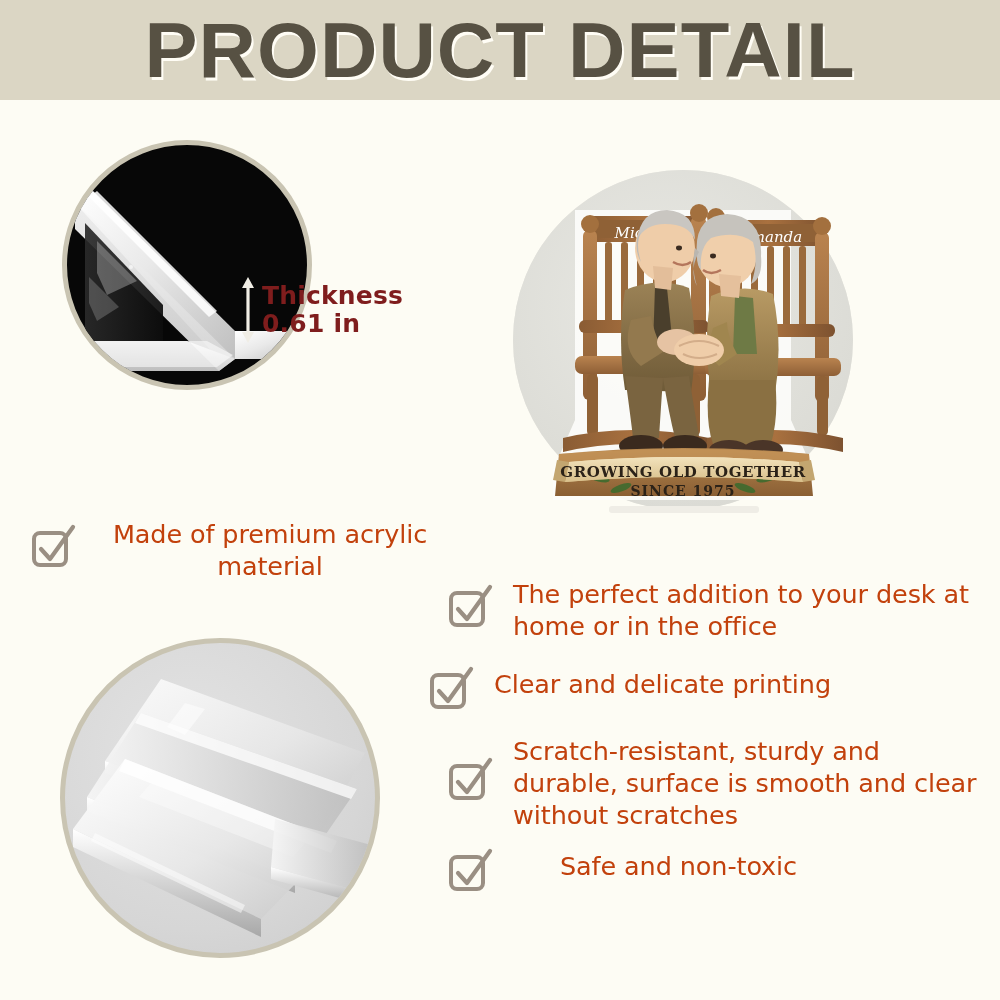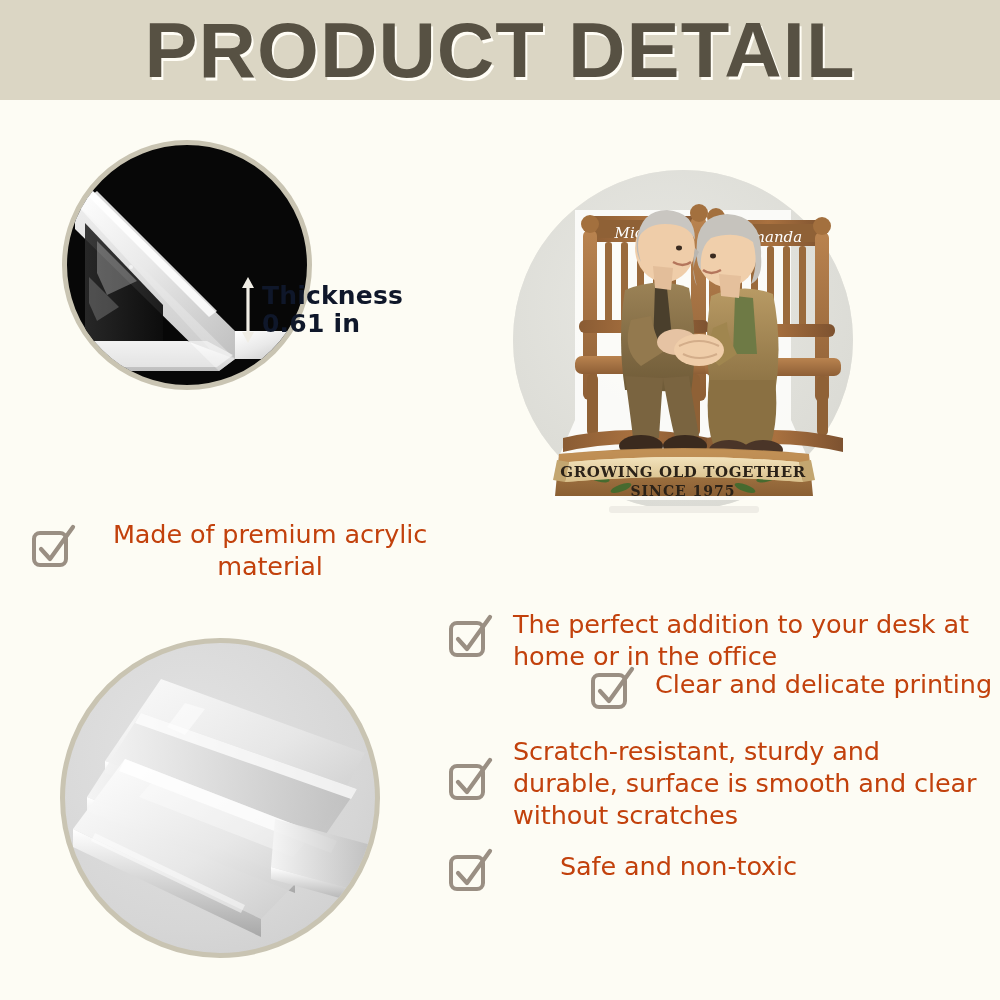--- a/index.html
+++ b/index.html
@@ -35,21 +35,21 @@
   
   .circle-thickness {
     left:62px; top:140px; width:250px; height:250px;
     background:#070707;
     border:5px solid #C9C4B2;
     box-sizing:border-box;
   }
   .edge-wrap { position:absolute; inset:0; }
   .thick-label {
     position:absolute; left:262px; top:282px; width:150px;
-    color:#0f172a; font-size:25px; line-height:28px; font-weight:600;
+    color:#7f1d1d; font-size:25px; line-height:28px; font-weight:600;
     letter-spacing:0.2px;
     font-family:"DejaVu Sans", sans-serif;
   }
   .thick-arrow { position:absolute; left:238px; top:276px; }
 
   
   .circle-figurine {
     left:513px; top:170px; width:340px; height:340px;
     background:radial-gradient(circle at 45% 40%, #E9E9E4 0%, #DCDCD6 70%, #D2D2CB 100%);
     border:3px solid #EAE8E0;
@@ -75,22 +75,22 @@
   .cb { flex:0 0 auto; width:46px; height:46px; position:relative; }
   .bullet-text {
     color:#c2410c; font-size:25.5px; line-height:32px;
     font-family:"DejaVu Sans", sans-serif;
     letter-spacing:-0.1px;
   }
 
   .bullet-left { left:30px; top:518px; width:420px; }
   .bullet-left .bullet-text { margin-left:18px; text-align:center; width:352px; }
 
-  .bullet-r1 { left:447px; top:608px; width:545px; }
-  .bullet-r2 { left:447px; top:668px; width:545px;justify-content:flex-end; }
+  .bullet-r1 { left:447px; top:578px; width:545px; }
+  .bullet-r2 { left:428px; top:668px; width:545px; }
   .bullet-r3 { left:447px; top:735px; width:545px; }
   .bullet-r4 { left:447px; top:850px; width:545px;gap:47px; }
   .bullet-r1 .bullet-text, .bullet-r2 .bullet-text,
   .bullet-r3 .bullet-text, .bullet-r4 .bullet-text { margin-left:20px; }
   .bullet-r2 .cb, .bullet-r4 .cb { margin-top:-2px; }
   .bullet-r3 .cb { margin-top:22px; }
   .bullet-r1 .cb { margin-top:6px; }
   .bullet-left .cb { margin-top:6px; }
 </style>
 </head>

